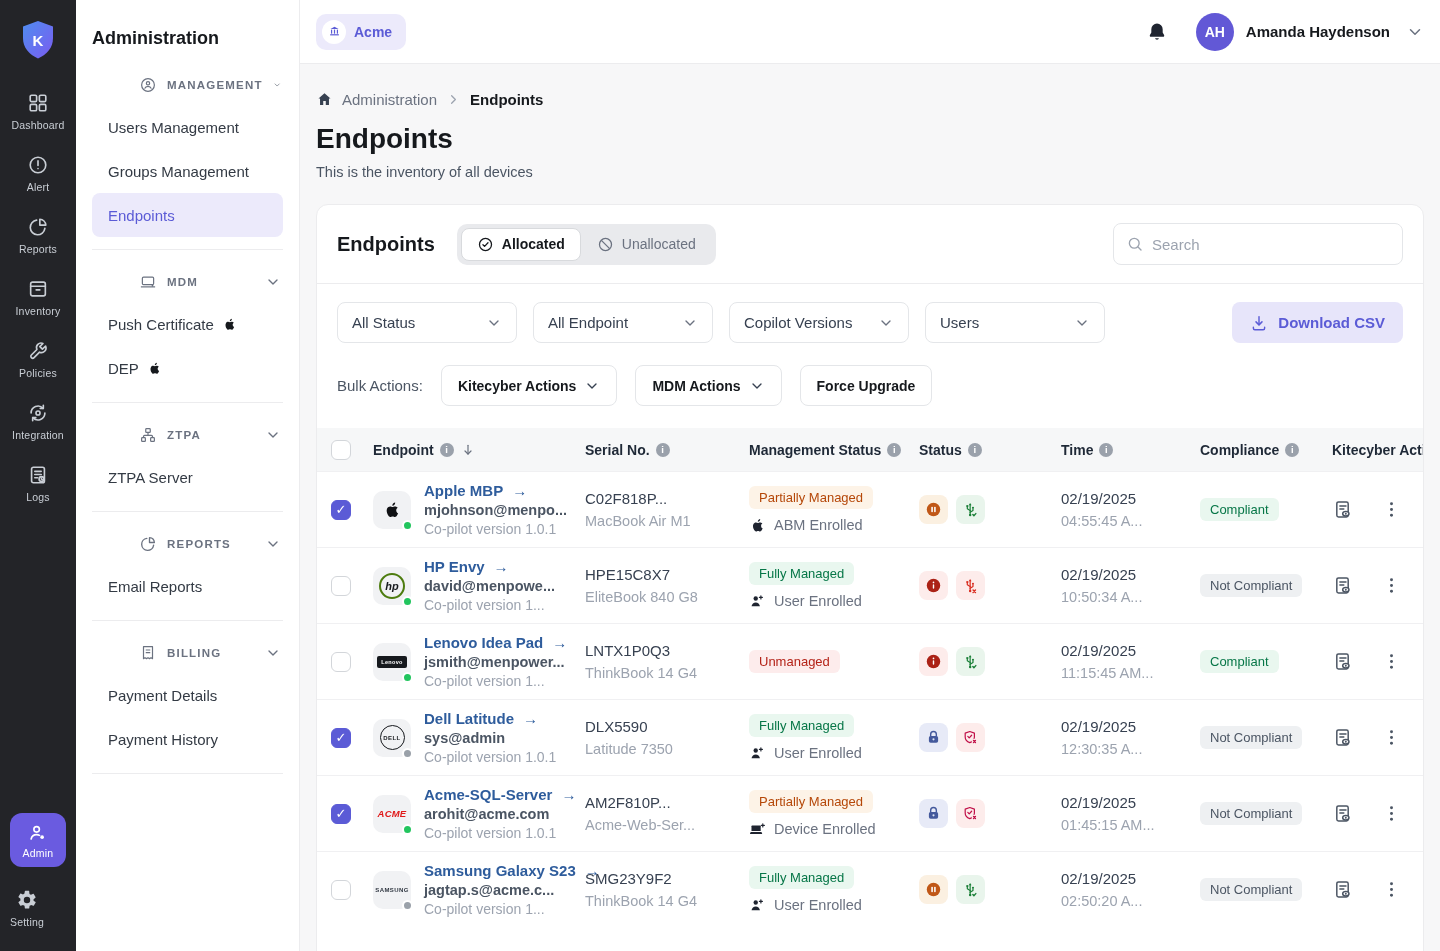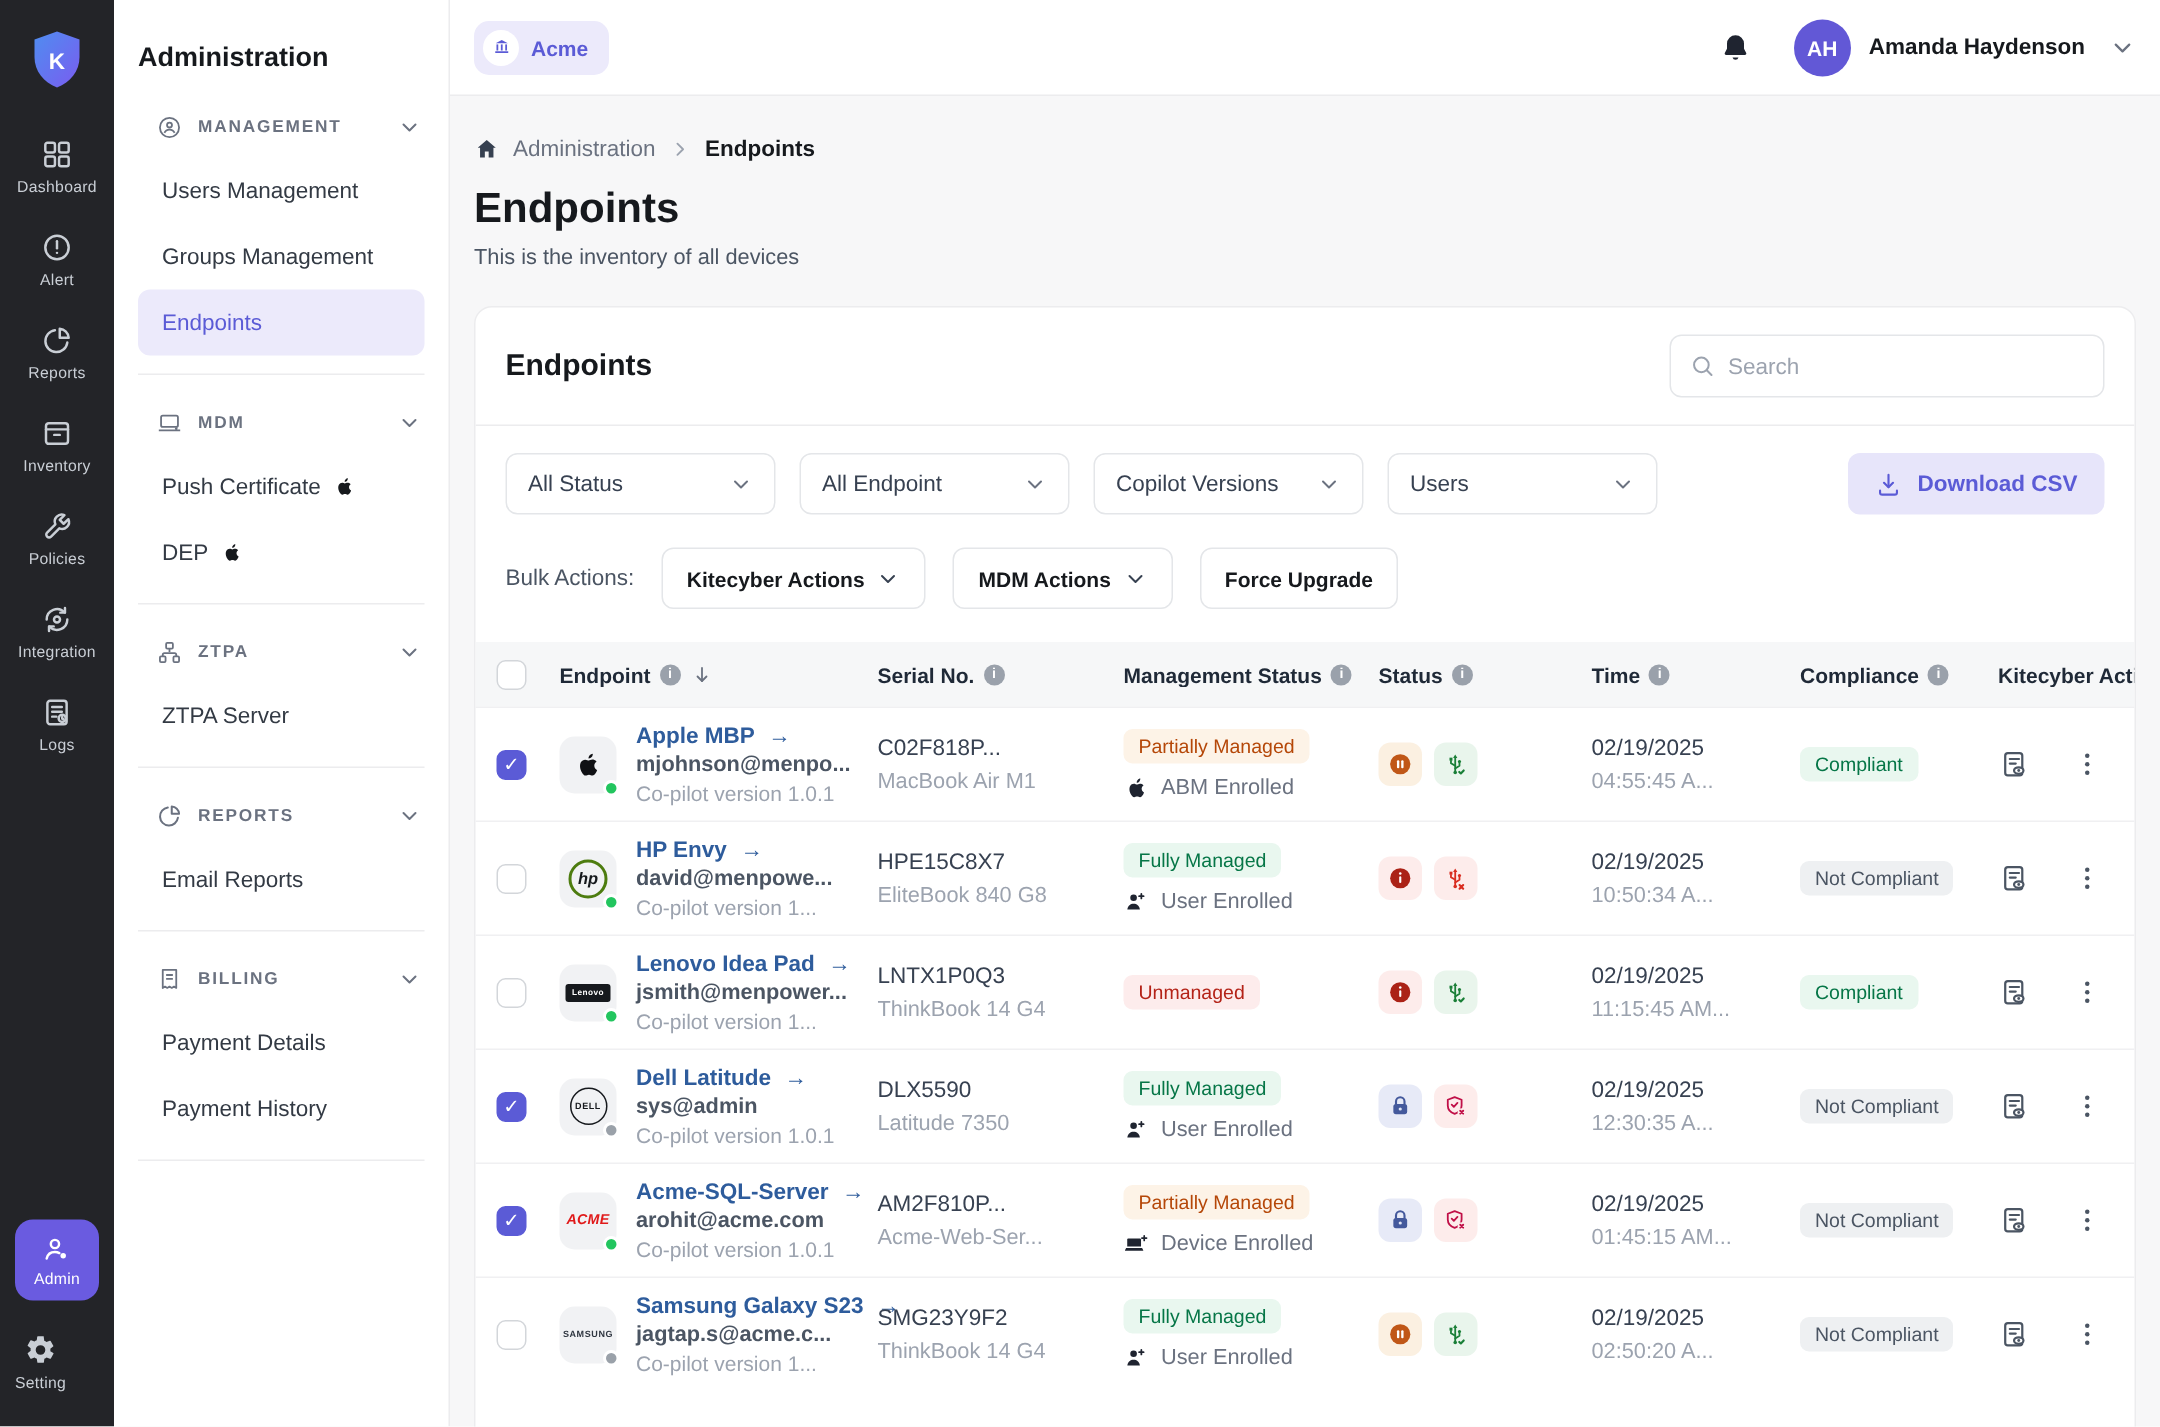--- a/index.html
+++ b/index.html
@@ -13,21 +13,21 @@
   .rail-item { display:flex; flex-direction:column; align-items:center; gap:5px; color:#c9ced5; margin-bottom:23px; cursor:pointer; }
   .rail-ic { width:22px; height:22px; display:block; }
   .rail-ic svg { width:100%; height:100%; }
   .rail-lb { font-size:10.5px; letter-spacing:.2px; }
   .rail-bottom { margin-top:auto; display:flex; flex-direction:column; align-items:flex-start; }
   .rail-bottom .rail-item.rail-active { background:#6a5be0; color:#fff; width:56px; height:54px; border-radius:12px; justify-content:center; gap:3px; margin-bottom:22px; }
 
   
   .sidebar { position:absolute; left:76px; top:0; bottom:0; width:224px; background:#fff; border-right:1px solid #ececee; overflow:hidden; }
   .sb-title { font-size:18px; font-weight:700; padding:28px 16px 16px; }
-  .sb-head { display:flex; align-items:center; gap:10px; padding:11px 18px 11px 28px; cursor:pointer; }
+  .sb-head { display:flex; align-items:center; gap:10px; padding:11px 18px 11px 28px; cursor:pointer;margin-left:35px; }
   .sb-ic { width:18px; height:18px; color:#6b7280; flex:none; }
   .sb-ic svg { width:100%; height:100%; }
   .sb-sec-lb { font-size:11.5px; font-weight:700; letter-spacing:1.2px; color:#6b7280; }
   .sb-chev { width:16px; height:16px; color:#6b7280; margin-left:auto; }
   .sb-chev svg { width:100%; height:100%; }
   .sb-item { display:flex; align-items:center; height:44px; margin:0 16px; padding-left:16px; border-radius:8px; font-size:15px; color:#333a44; cursor:pointer; }
   .sb-item.active { background:#eceafb; color:#5b5bd6; }
   .sb-suffix { width:15px; height:15px; margin-left:8px; color:#16191d; }
   .sb-suffix svg { width:100%; height:100%; }
   .sb-div { height:1px; background:#ececee; margin:12px 16px; }
@@ -385,20 +385,36 @@
               <path d="M9 6l6 6-6 6"></path>
             </svg></span>
         <span class="bc-cur">Endpoints</span>
       </div>
       <h1 class="page-h1">Endpoints</h1>
       <p class="page-sub">This is the inventory of all devices</p>
 
       <section class="card">
         <div class="card-head">
           <h2 class="card-title">Endpoints</h2>
+          <div class="seg">
+            <button class="seg-btn active">
+              <span class="sicon"><svg viewBox="0 0 24 24" fill="none" stroke="currentColor" stroke-width="1.8" stroke-linecap="round" stroke-linejoin="round">
+                    <circle cx="12" cy="12" r="8.5"></circle>
+                    <path d="M8.4 12.3l2.3 2.3 4.8-5.1"></path>
+                  </svg></span>
+              <span>Allocated</span>
+            </button>
+            <button class="seg-btn">
+              <span class="sicon"><svg viewBox="0 0 24 24" fill="none" stroke="currentColor" stroke-width="1.8">
+                    <circle cx="12" cy="12" r="8.5"></circle>
+                    <path d="M6.2 6.2l11.6 11.6"></path>
+                  </svg></span>
+              <span>Unallocated</span>
+            </button>
+          </div>
           <div class="search">
             <span class="search-ic"><svg viewBox="0 0 24 24" fill="none" stroke="currentColor" stroke-width="1.8" stroke-linecap="round">
                   <circle cx="11" cy="11" r="6.5"></circle>
                   <path d="M16 16l4 4"></path>
                 </svg></span>
             <input class="search-in" placeholder="Search" style="">
           </div>
         </div>
         <div class="card-div"></div>
 

